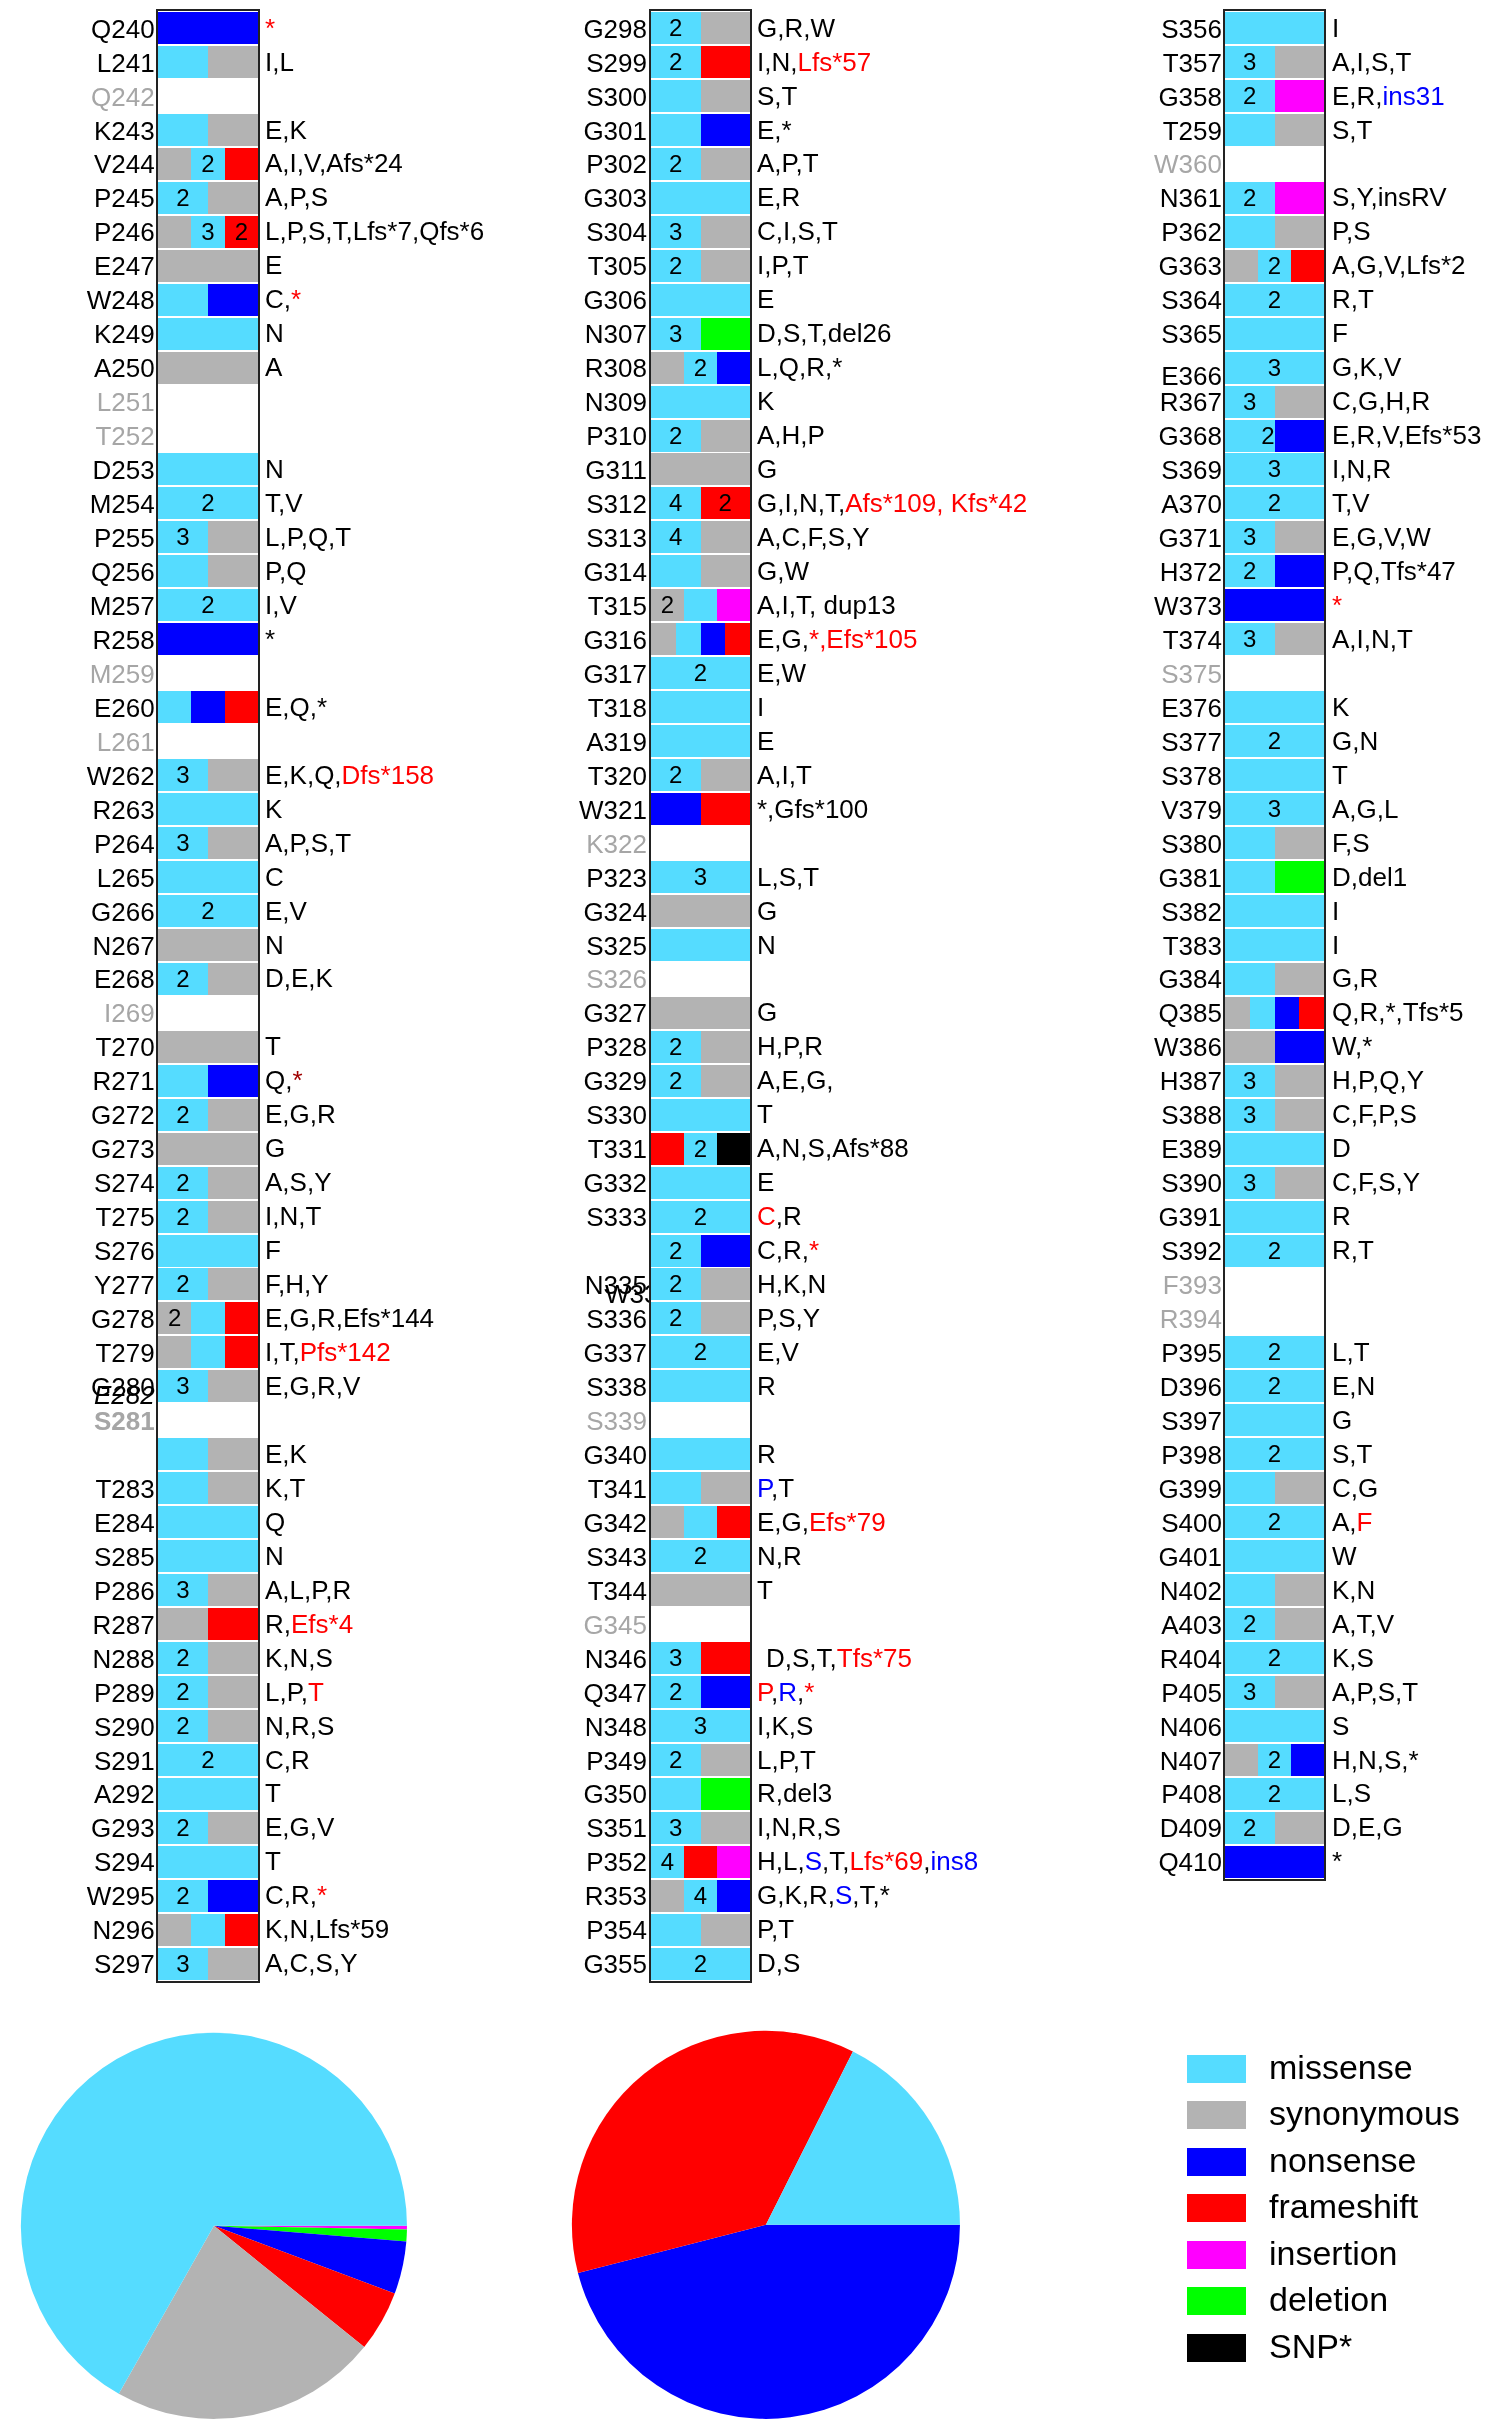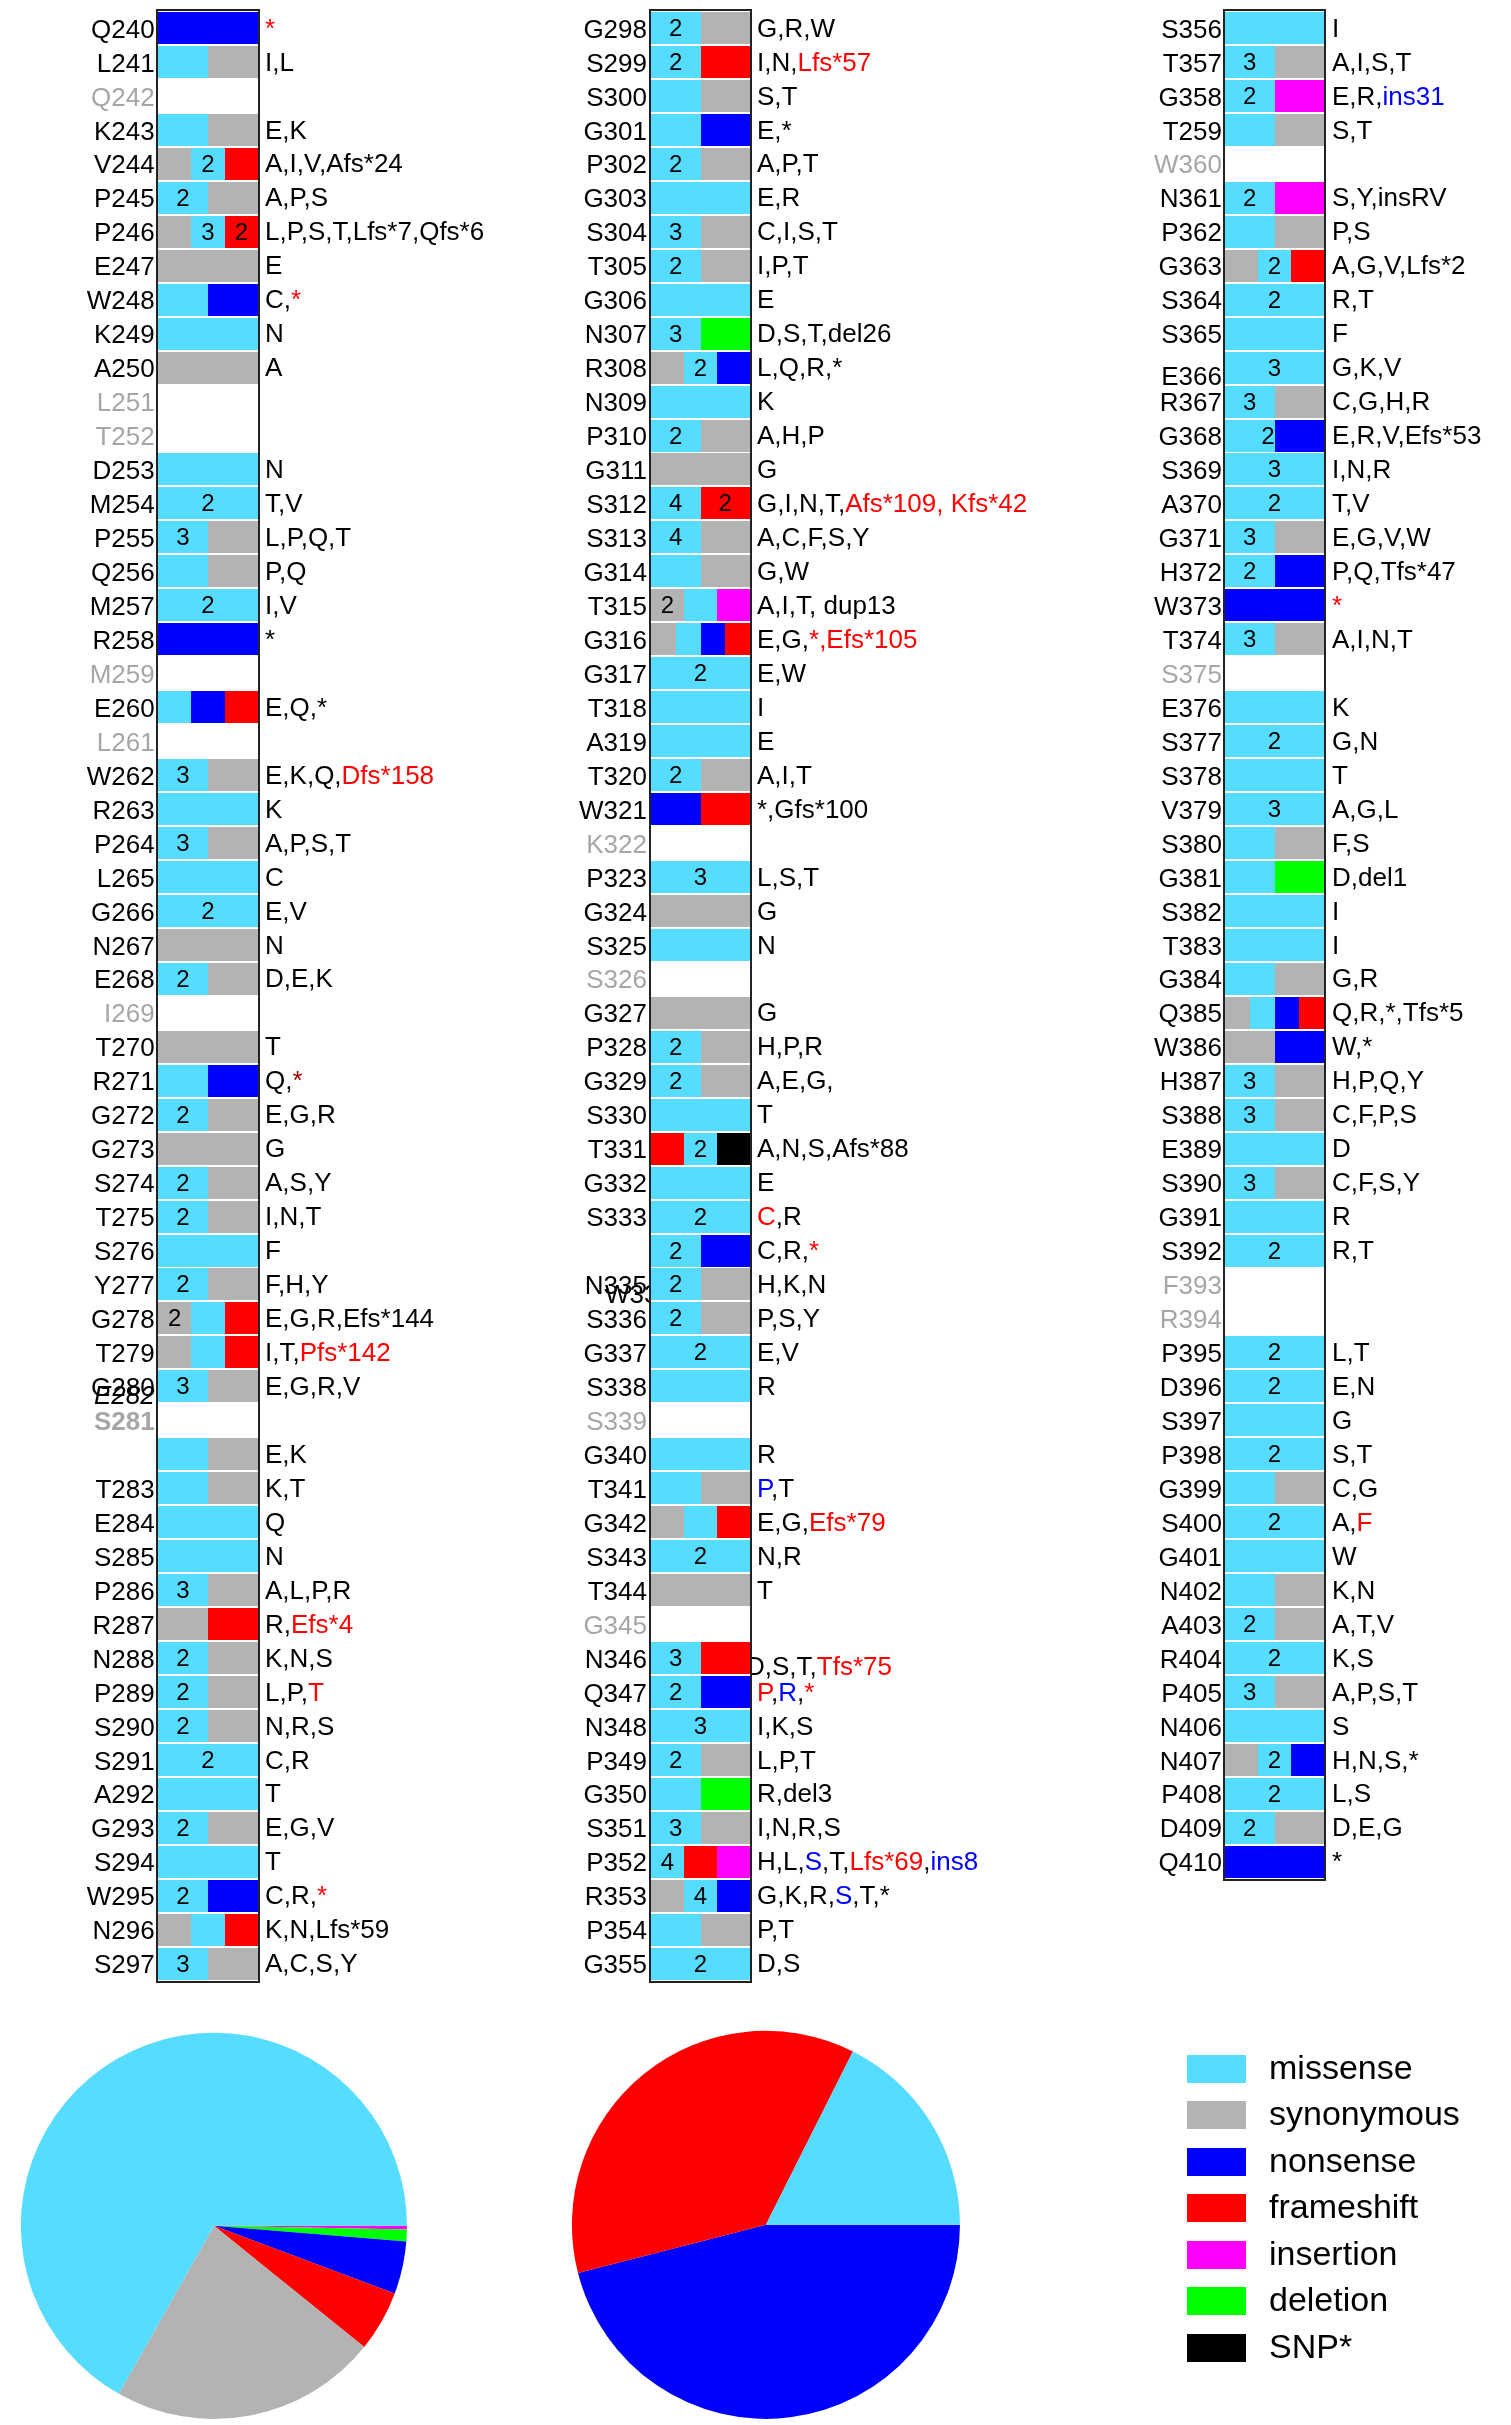--- a/index.html
+++ b/index.html
@@ -537,21 +537,21 @@
         <div class="lbl" style="top: 1472px; left: 501px; width: 146px;">T341</div>
         <div class="ann" style="top: 1472px; left: 757px;"><span class="t-b">P</span><span class="t-k">,T</span></div>
         <div class="lbl" style="top: 1506px; left: 501px; width: 146px;">G342</div>
         <div class="ann" style="top: 1506px; left: 757px;"><span class="t-k">E,G,</span><span class="t-r">Efs*79</span></div>
         <div class="lbl" style="top: 1540px; left: 501px; width: 146px;">S343</div>
         <div class="ann" style="top: 1540px; left: 757px;"><span class="t-k">N,R</span></div>
         <div class="lbl" style="top: 1574px; left: 501px; width: 146px;">T344</div>
         <div class="ann" style="top: 1574px; left: 757px;"><span class="t-k">T</span></div>
         <div class="lbl empty" style="top: 1608px; left: 501px; width: 146px;">G345</div>
         <div class="lbl" style="top: 1642px; left: 501px; width: 146px;">N346</div>
-        <div class="ann" style="top: 1642px; left: 746px; margin-top: 8px;"><span class="t-k">D,S,T,</span><span class="t-r">Tfs*75</span></div>
+        <div class="ann" style="top: 1642px; left: 766px;"><span class="t-k">D,S,T,</span><span class="t-r">Tfs*75</span></div>
         <div class="lbl" style="top: 1676px; left: 501px; width: 146px;">Q347</div>
         <div class="ann" style="top: 1676px; left: 757px;"><span class="t-r">P</span><span class="t-k">,</span><span class="t-b">R</span><span class="t-k">,</span><span class="t-r">*</span></div>
         <div class="lbl" style="top: 1710px; left: 501px; width: 146px;">N348</div>
         <div class="ann" style="top: 1710px; left: 757px;"><span class="t-k">I,K,S</span></div>
         <div class="lbl" style="top: 1744px; left: 501px; width: 146px;">P349</div>
         <div class="ann" style="top: 1744px; left: 757px;"><span class="t-k">L,P,T</span></div>
         <div class="lbl" style="top: 1777px; left: 501px; width: 146px;">G350</div>
         <div class="ann" style="top: 1777px; left: 757px;"><span class="t-k">R,del3</span></div>
         <div class="lbl" style="top: 1811px; left: 501px; width: 146px;">S351</div>
         <div class="ann" style="top: 1811px; left: 757px;"><span class="t-k">I,N,R,S</span></div>

